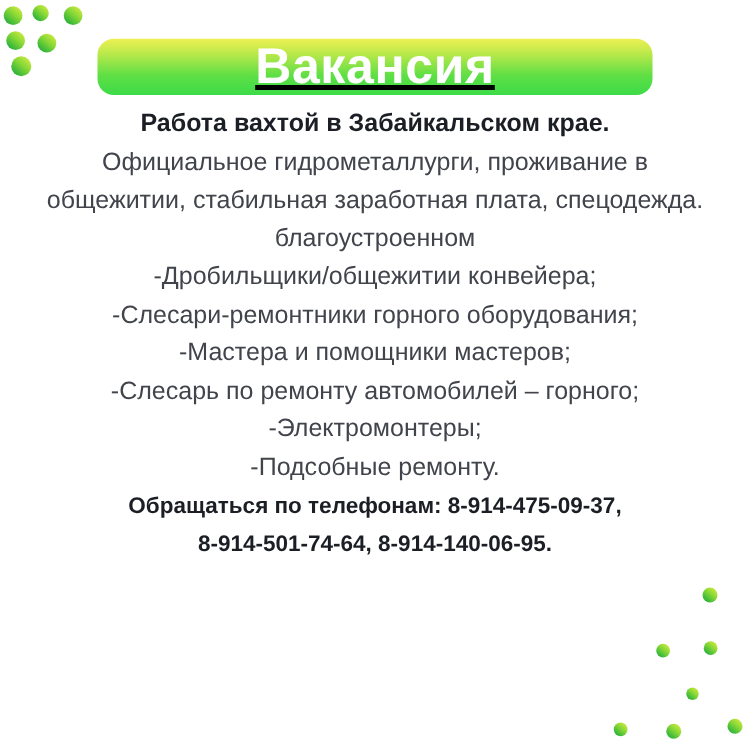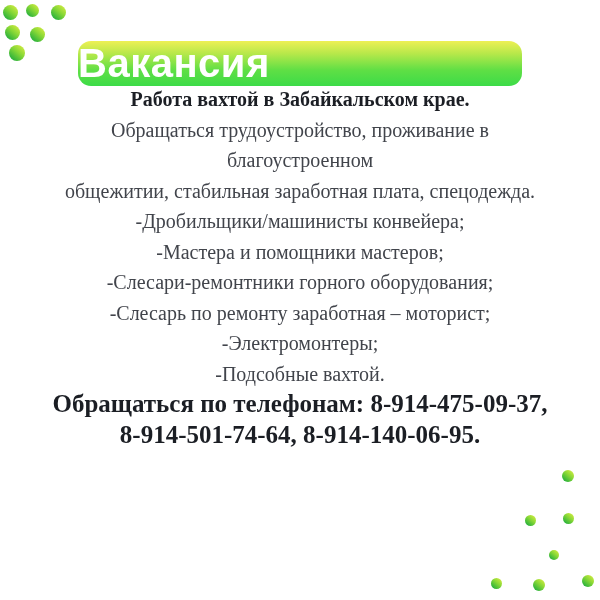--- a/index.html
+++ b/index.html
@@ -6,77 +6,76 @@
   body {
     width: 600px; height: 600px;
     background: #ffffff;
     overflow: hidden;
     font-family: "Liberation Sans", sans-serif;
     position: relative;
   }
   .page { position: absolute; inset: 0; }
   .banner {
     position: absolute;
-    left: 78px; top: 41px;
+    left: 78px; top: 31px;
     width: 444px; height: 45px;
     border-radius: 13px;
     background: linear-gradient(180deg, #eef054 0%, #b7e84a 28%, #5fdf45 65%, #3cdb48 100%);
-    display: flex; align-items: center; 
+    display: flex; align-items: center; justify-content: center; text-decoration: underline;
   }
   .banner-title {
     color: #ffffff;
     font-size: 40px;
     font-weight: 700;
     letter-spacing: 0.5px;
     line-height: 45px;
   }
   .content {
     position: absolute;
     left: 0; right: 0; top: 84px;
   }
   .line {
     height: 30.55px;
     line-height: 30.55px;
     text-align: center;
     font-size: 20px;
     color: #41444b;
     white-space: nowrap;
-    font-family: Liberation Serif, serif;
   }
   .line.bold {
     font-weight: 700;
     color: #1b1e24;
   }
   .line.large {
-    font-size: 25px;
+    font-size: 18px;
   }
   .dot {
     position: absolute;
     border-radius: 50%;
     background: linear-gradient(40deg, #2cb23c 15%, #86d736 55%, #cdea41 90%);
   }
 </style>
 </head>
 <body>
 
 <div class="page">
   <div class="banner">
     <span class="banner-title">Вакансия</span>
   </div>
   <div class="content" id="content">
       <div class="line bold">Работа вахтой в Забайкальском крае.</div>
-      <div class="line">Обращаться трудоустройство, проживание в</div>
+      <div class="line">Официальное гидрометаллурги, проживание в</div>
+      <div class="line">общежитии, стабильная заработная плата, спецодежда.</div>
       <div class="line">благоустроенном</div>
-      <div class="line">общежитии, стабильная заработная плата, спецодежда.</div>
-      <div class="line">-Дробильщики/машинисты конвейера;</div>
+      <div class="line">-Дробильщики/общежитии конвейера;</div>
+      <div class="line">-Слесари-ремонтники горного оборудования;</div>
       <div class="line">-Мастера и помощники мастеров;</div>
-      <div class="line">-Слесари-ремонтники горного оборудования;</div>
-      <div class="line">-Слесарь по ремонту заработная – моторист;</div>
+      <div class="line">-Слесарь по ремонту автомобилей – горного;</div>
       <div class="line">-Электромонтеры;</div>
-      <div class="line">-Подсобные вахтой.</div>
+      <div class="line">-Подсобные ремонту.</div>
       <div class="line bold large">Обращаться по телефонам: 8-914-475-09-37,</div>
       <div class="line bold large">8-914-501-74-64, 8-914-140-06-95.</div>
     </div>
   <div id="dots">
       <div class="dot" style="width: 15px; height: 15px; left: 2.5px; top: 4.5px;"></div>
       <div class="dot" style="width: 13px; height: 13px; left: 25.5px; top: 3.5px;"></div>
       <div class="dot" style="width: 15px; height: 15px; left: 50.5px; top: 4.5px;"></div>
       <div class="dot" style="width: 15px; height: 15px; left: 4.5px; top: 24.5px;"></div>
       <div class="dot" style="width: 15px; height: 15px; left: 29.5px; top: 26.5px;"></div>
       <div class="dot" style="width: 16px; height: 16px; left: 9px; top: 45px;"></div>

